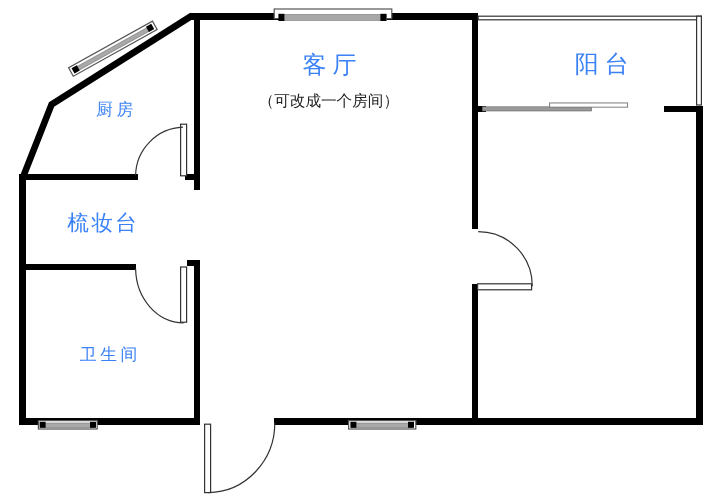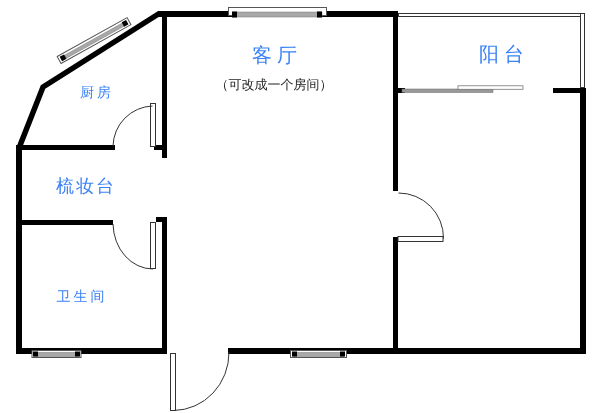--- a/index.html
+++ b/index.html
@@ -98,15 +98,15 @@
       <rect x="170.5" y="353.5" width="5" height="57"></rect>
       <path d="M229,352 A56,58 0 0 1 173.5,410.5" fill="none"></path>
     </g>
   </svg>
 
   <div class="room-label label-md" style="left:97px;top:93px;">厨房</div>
   <div class="room-label label-lg" style="left:277px;top:55px;">客厅</div>
   <div class="room-label label-note" style="left:274px;top:84px;">（可改成一个房间）</div>
   <div class="room-label label-lg" style="left:504px;top:54px;">阳台</div>
   <div class="room-label label-sm" style="left:55px;top:186px;margin-left:31px;">梳妆台</div>
-  <div class="room-label label-md" style="left:82px;top:297px;text-align:center;">卫生间</div>
+  <div class="room-label label-md" style="left:92px;top:297px;text-align:center;">卫生间</div>
 
 </div>
 
 </body></html>

